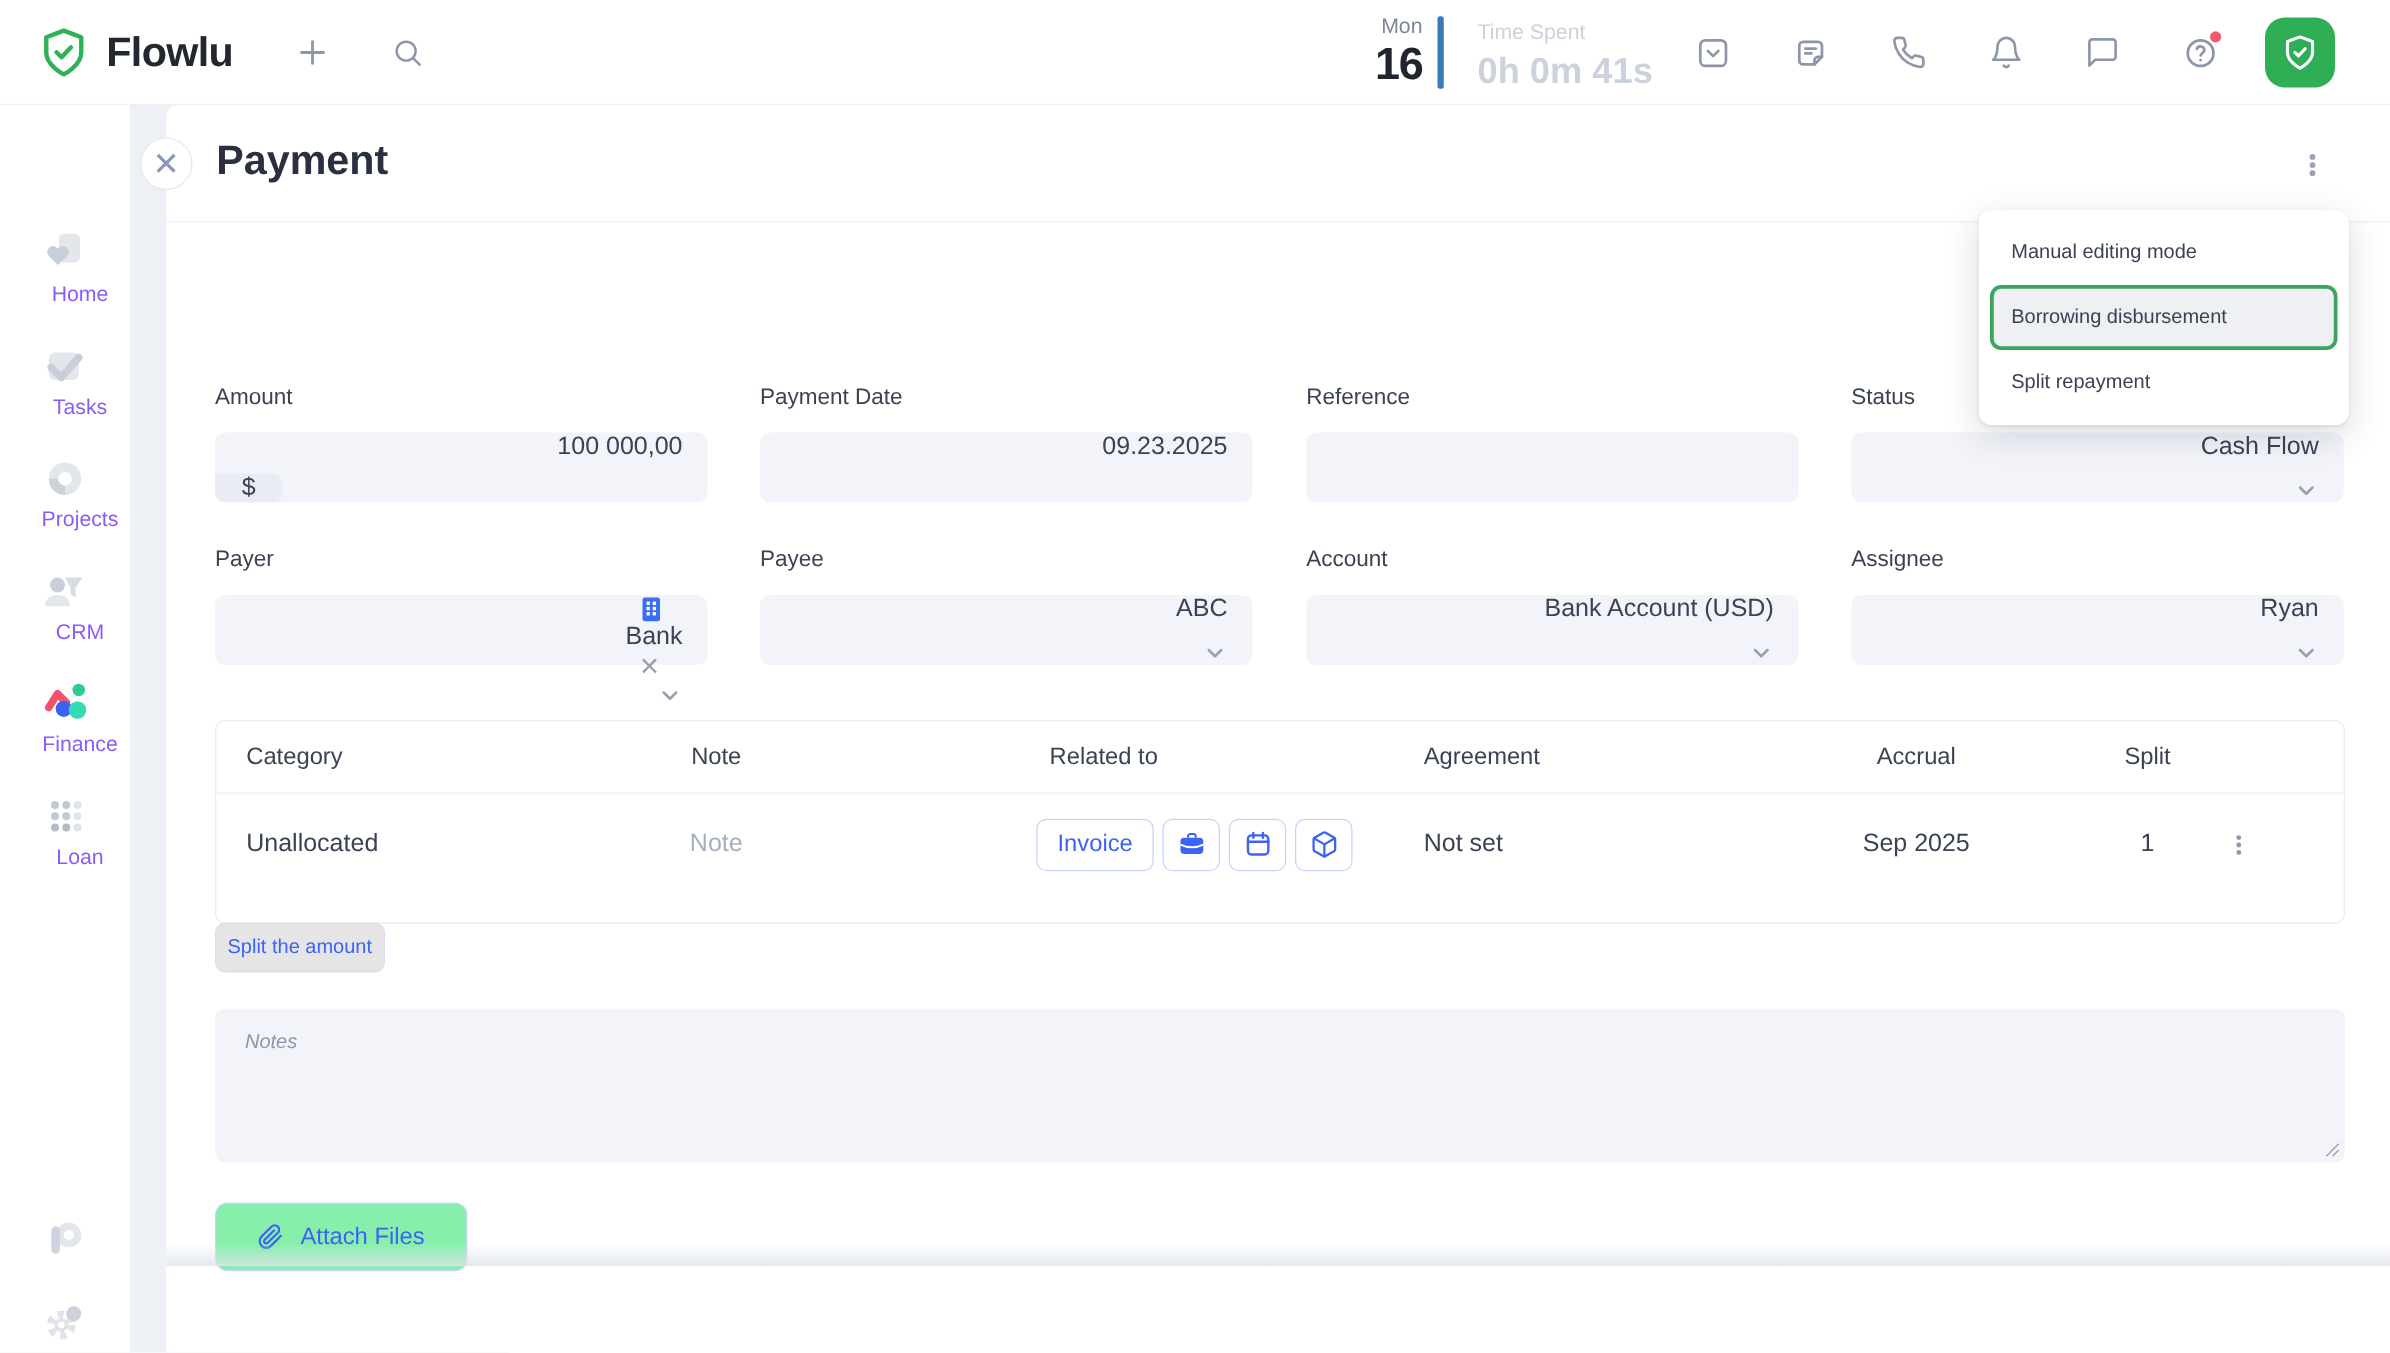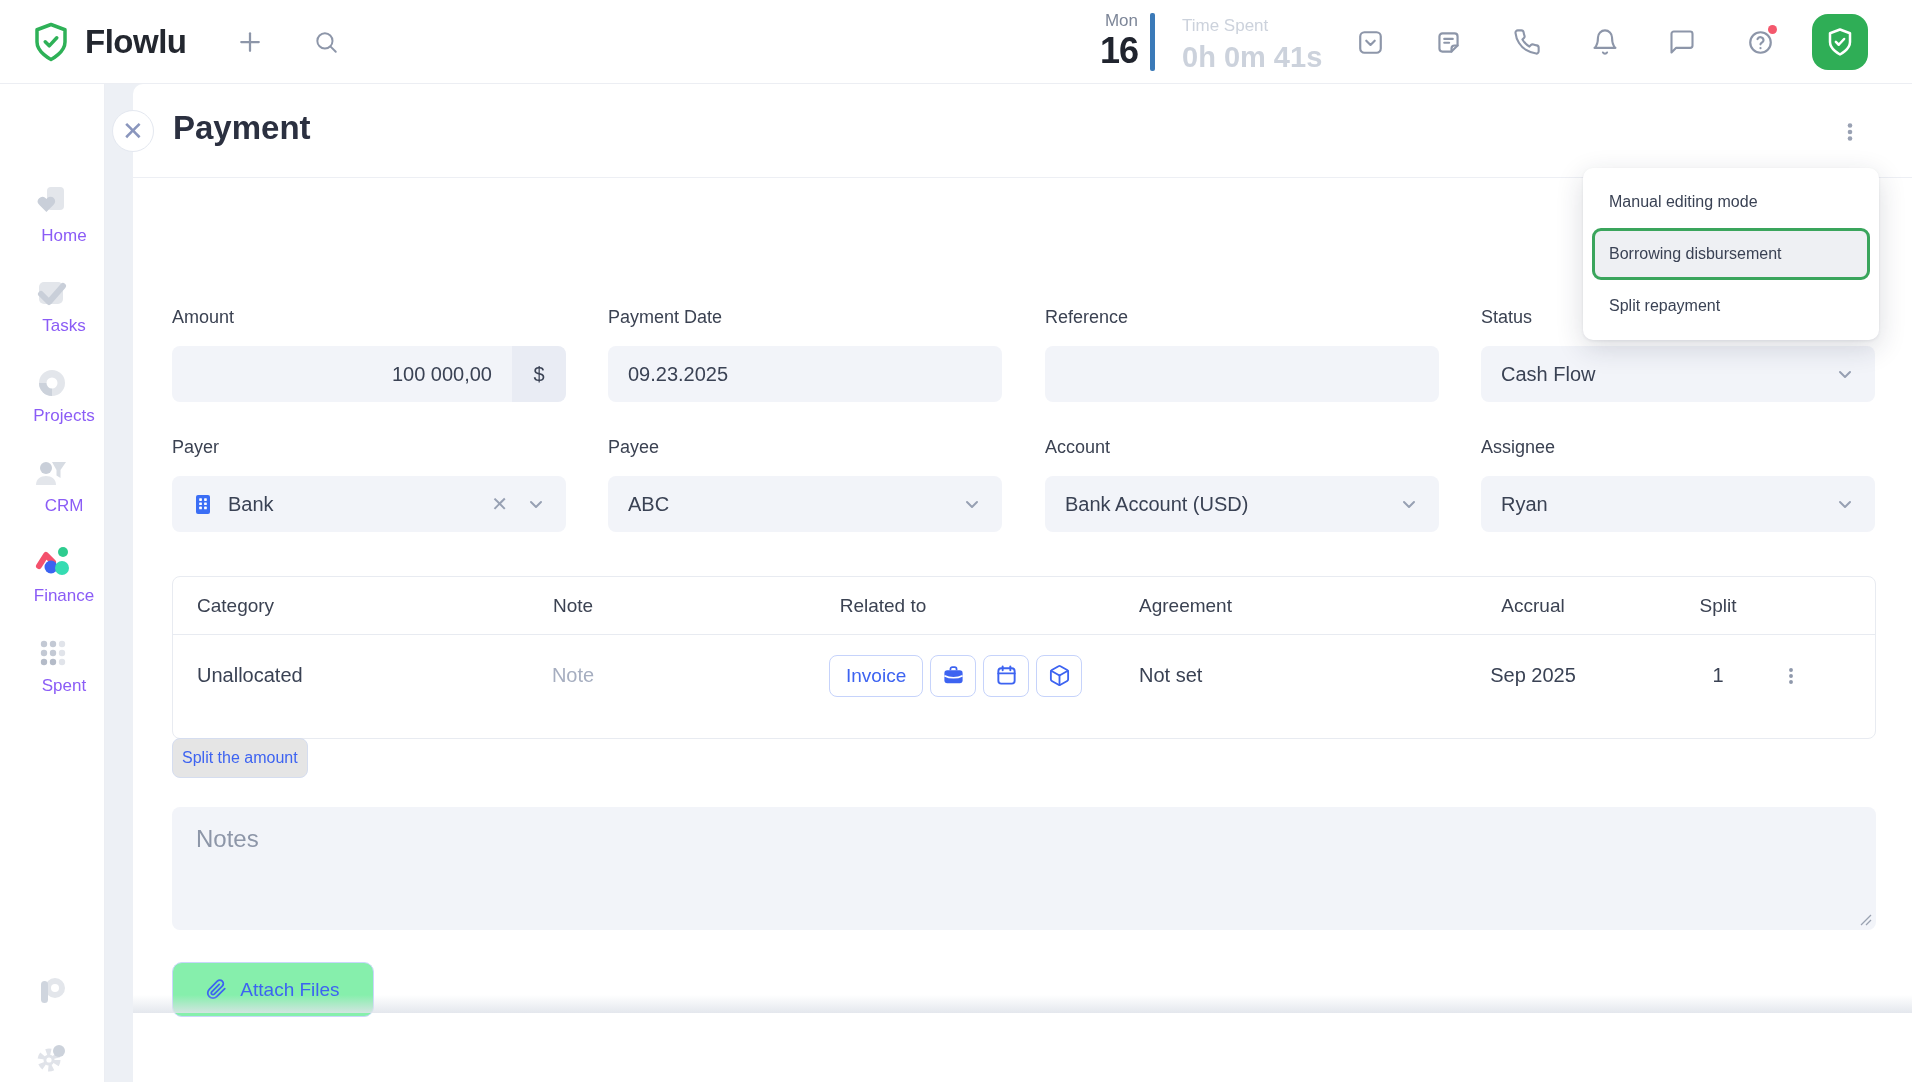--- a/index.html
+++ b/index.html
@@ -39,21 +39,21 @@
   
   .panel { position:absolute; left:133px; top:84px; right:0; bottom:0; background:#fff; border-top-left-radius:10px; z-index:2; }
   .p-header { position:relative; height:94px; border-bottom:1px solid #edeff4; }
   .close-btn { position:absolute; left:-21px; top:26px; width:42px; height:42px; border-radius:50%; background:#fff; border:1px solid #e4e8f0; color:#8a96bd; font-size:26px; line-height:1; display:flex; align-items:center; justify-content:center; cursor:pointer; z-index:5; }
   .p-title { position:absolute; left:40px; top:25px; font-size:33px; font-weight:700; color:#2b3040; }
   .kebab { position:absolute; right:44px; top:30px; width:36px; height:36px; display:flex; align-items:center; justify-content:center; cursor:pointer; }
 
   .content { position:absolute; left:0; top:94px; right:0; bottom:0; }
   .fgroup { position:absolute; width:394px; }
   .f-label { font-size:18px; color:#3b4252; line-height:22px; margin-bottom:18px; }
-  .f-field { height:56px; background:#f2f4f9; border-radius:8px; display:flex; align-items:center; padding:0 20px; font-size:20px; color:#3a4254; cursor:pointer; }
+  .f-field { height:56px; background:#f2f4f9; border-radius:8px; display:flex; align-items:flex-end; padding:0 20px; font-size:20px; color:#3a4254; cursor:pointer;flex-direction:column; }
   .f-input { width:100%; height:56px; background:#f2f4f9; border:none; border-radius:8px; padding:0 22px; font-size:20px; color:#3a4254; font-family:"Liberation Sans", sans-serif; }
   .amount-field { padding:0; overflow:hidden; }
   .amount-val { flex:1; text-align:right; padding-right:20px; }
   .amount-cur { width:54px; align-self:stretch; background:#e9ecf4; display:flex; align-items:center; justify-content:center; border-radius:0 8px 8px 0; }
   .spacer { flex:1; }
   .clr-x { font-size:20px; color:#97a0b3; margin-right:18px; cursor:pointer; }
   .b-icon { margin-right:14px; }
 
   
   .ptable { position:absolute; left:39px; top:398px; width:1704px; height:163px; border:1px solid #e8ebf1; border-radius:8px; }
@@ -69,21 +69,21 @@
   .th-split { left:1495px; width:100px; text-align:center; }
   .c-note { color:#a6aec0; cursor:text; }
   .rel-group { left:656px; top:0; height:81px; display:flex; align-items:center; gap:7px; }
   .btn-invoice { height:42px; padding:0 16px; border:1px solid #c6d3fb; border-radius:8px; background:#fff; color:#3d63f1; font-size:19px; display:flex; align-items:center; cursor:pointer; }
   .btn-sq { width:46px; height:42px; border:1px solid #c6d3fb; border-radius:8px; background:#fff; display:flex; align-items:center; justify-content:center; cursor:pointer; }
   .row-kebab { left:1600px; width:36px; height:81px; display:flex; align-items:center; justify-content:center; cursor:pointer; }
 
   
   .split-btn { position:absolute; left:39px; top:560px; height:40px; padding:0 9px; border:1px solid #d5ddef; border-radius:8px; background:#e5e5e5; color:#3d63f1; font-size:16px; display:flex; align-items:center; cursor:pointer; }
   .notes-wrap { position:absolute; left:39px; top:629px; width:1704px; height:123px; }
-  .notes { width:100%; height:100%; background:#f2f4f9; border:none; border-radius:8px; padding:18px 24px; font-size:24px; color:#3a4254; font-family:"Liberation Sans", sans-serif; resize:none; }
+  .notes { width:100%; height:100%; background:#f2f4f9; border:none; border-radius:8px; padding:18px 24px; font-size:16px; color:#3a4254; font-family:"Liberation Sans", sans-serif; resize:none;font-style:italic; }
   .notes::placeholder { color:#8d96a8; }
   .resize-h { position:absolute; right:4px; bottom:4px; }
   .attach-btn { position:absolute; left:39px; top:784px; width:202px; height:55px; border:1px solid #c9d6fb; border-radius:10px; background:#86efac; color:#3d63f1; font-size:19px; display:flex; align-items:center; justify-content:center; gap:13px; cursor:pointer; }
 
   .f-shadow { position:absolute; left:0; right:0; bottom:69px; height:18px; background:linear-gradient(to bottom, rgba(237,239,244,0), rgba(223,227,234,0.85)); }
   .footer { position:absolute; left:0; right:0; bottom:0; height:69px; background:#fff; display:flex; align-items:center; padding-left:39px; }
   .save-btn { width:95px; height:51px; border:none; border-radius:8px; background:#3d63f1; color:#fff; font-size:19px; font-family:"Liberation Sans", sans-serif; cursor:pointer; }
   .cancel-btn { margin-left:44px; font-size:19px; color:#3a4254; cursor:pointer; }
 
   
@@ -255,21 +255,21 @@
             <circle cx="30" cy="10" r="3.2"></circle>
             <circle cx="30" cy="19" r="3.2"></circle>
             <circle cx="30" cy="28" r="3.2"></circle>
           </g>
           <g fill="#b4bbc8">
             <circle cx="12" cy="28" r="3.2"></circle>
             <circle cx="21" cy="28" r="3.2"></circle>
           </g>
         </svg>
     </span>
-    <div class="s-lbl">Spent</div>
+    <div class="s-lbl">Loan</div>
   </div>
 
   <div class="side-bottom" style="top:888px;">
     <span>
       <svg width="40" height="38" viewBox="0 0 40 38">
           <circle cx="23" cy="16" r="10" fill="#e3e6eb"></circle>
           <circle cx="23" cy="16" r="4" fill="#fff"></circle>
           <rect x="9" y="9" width="7" height="22" rx="3.5" fill="#cfd5de"></rect>
         </svg>
     </span>

